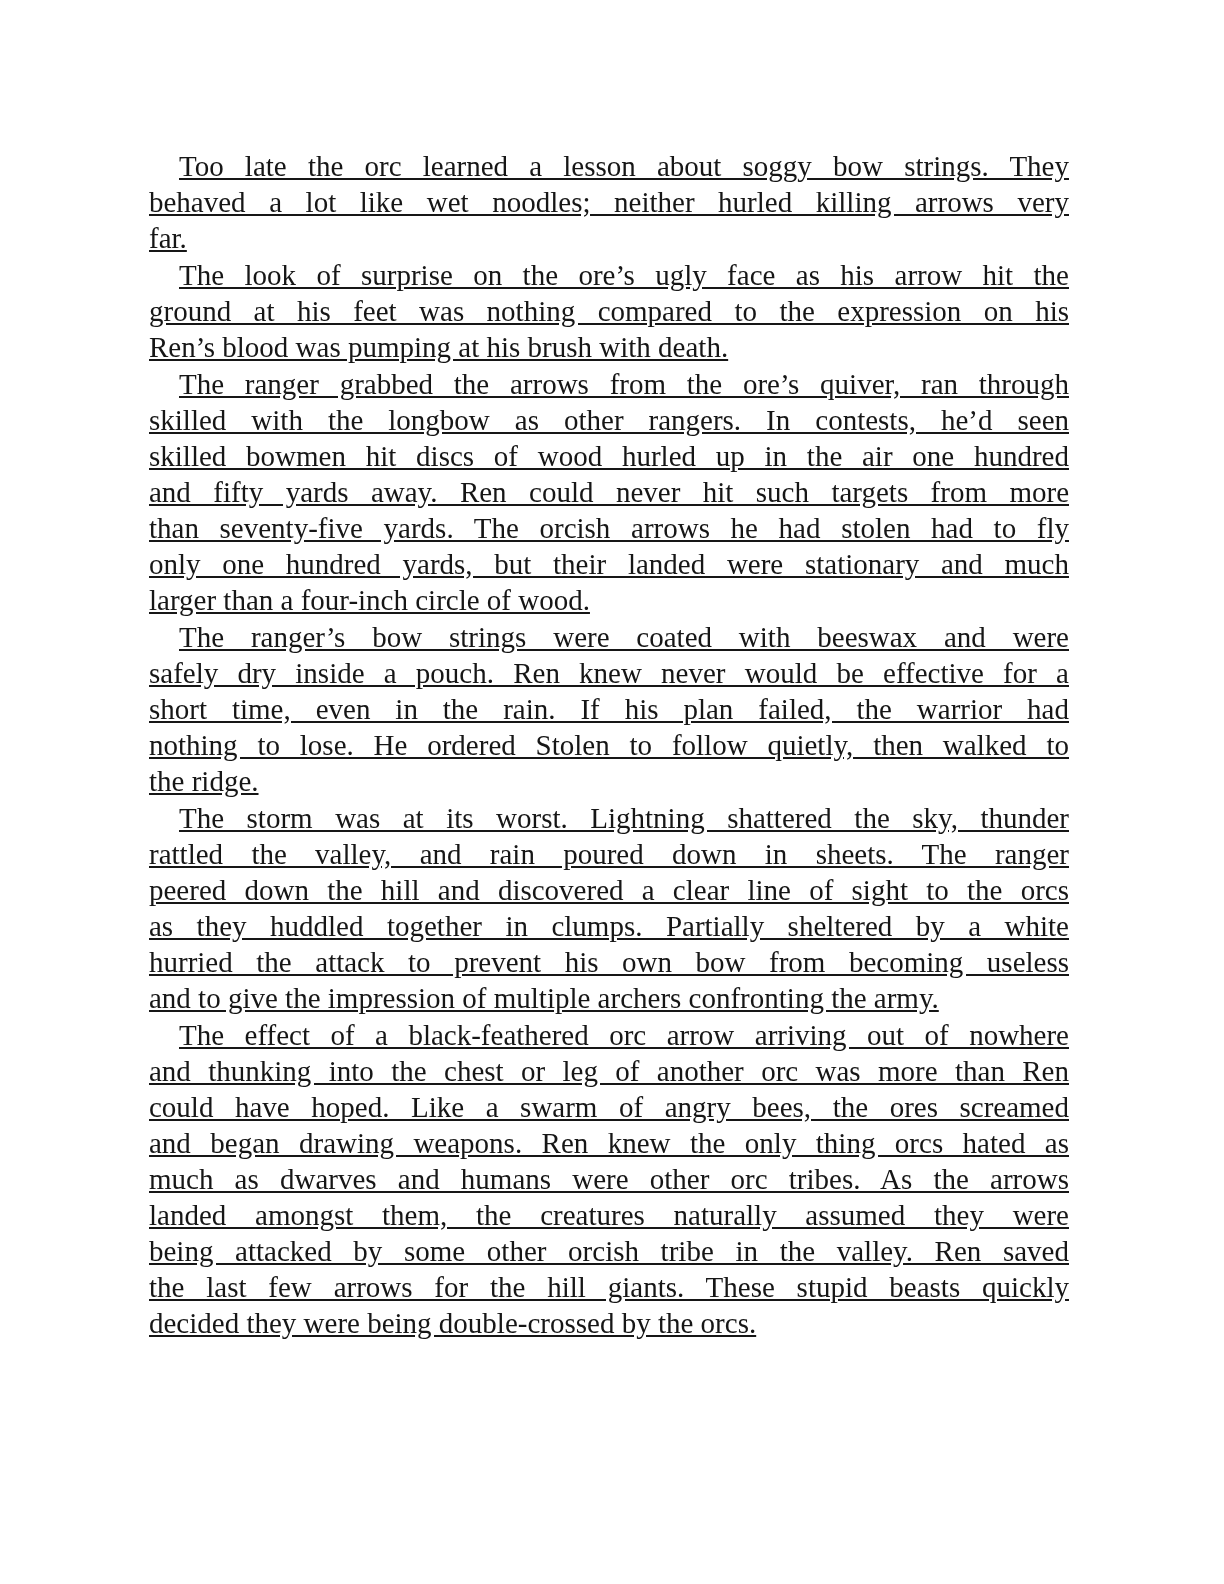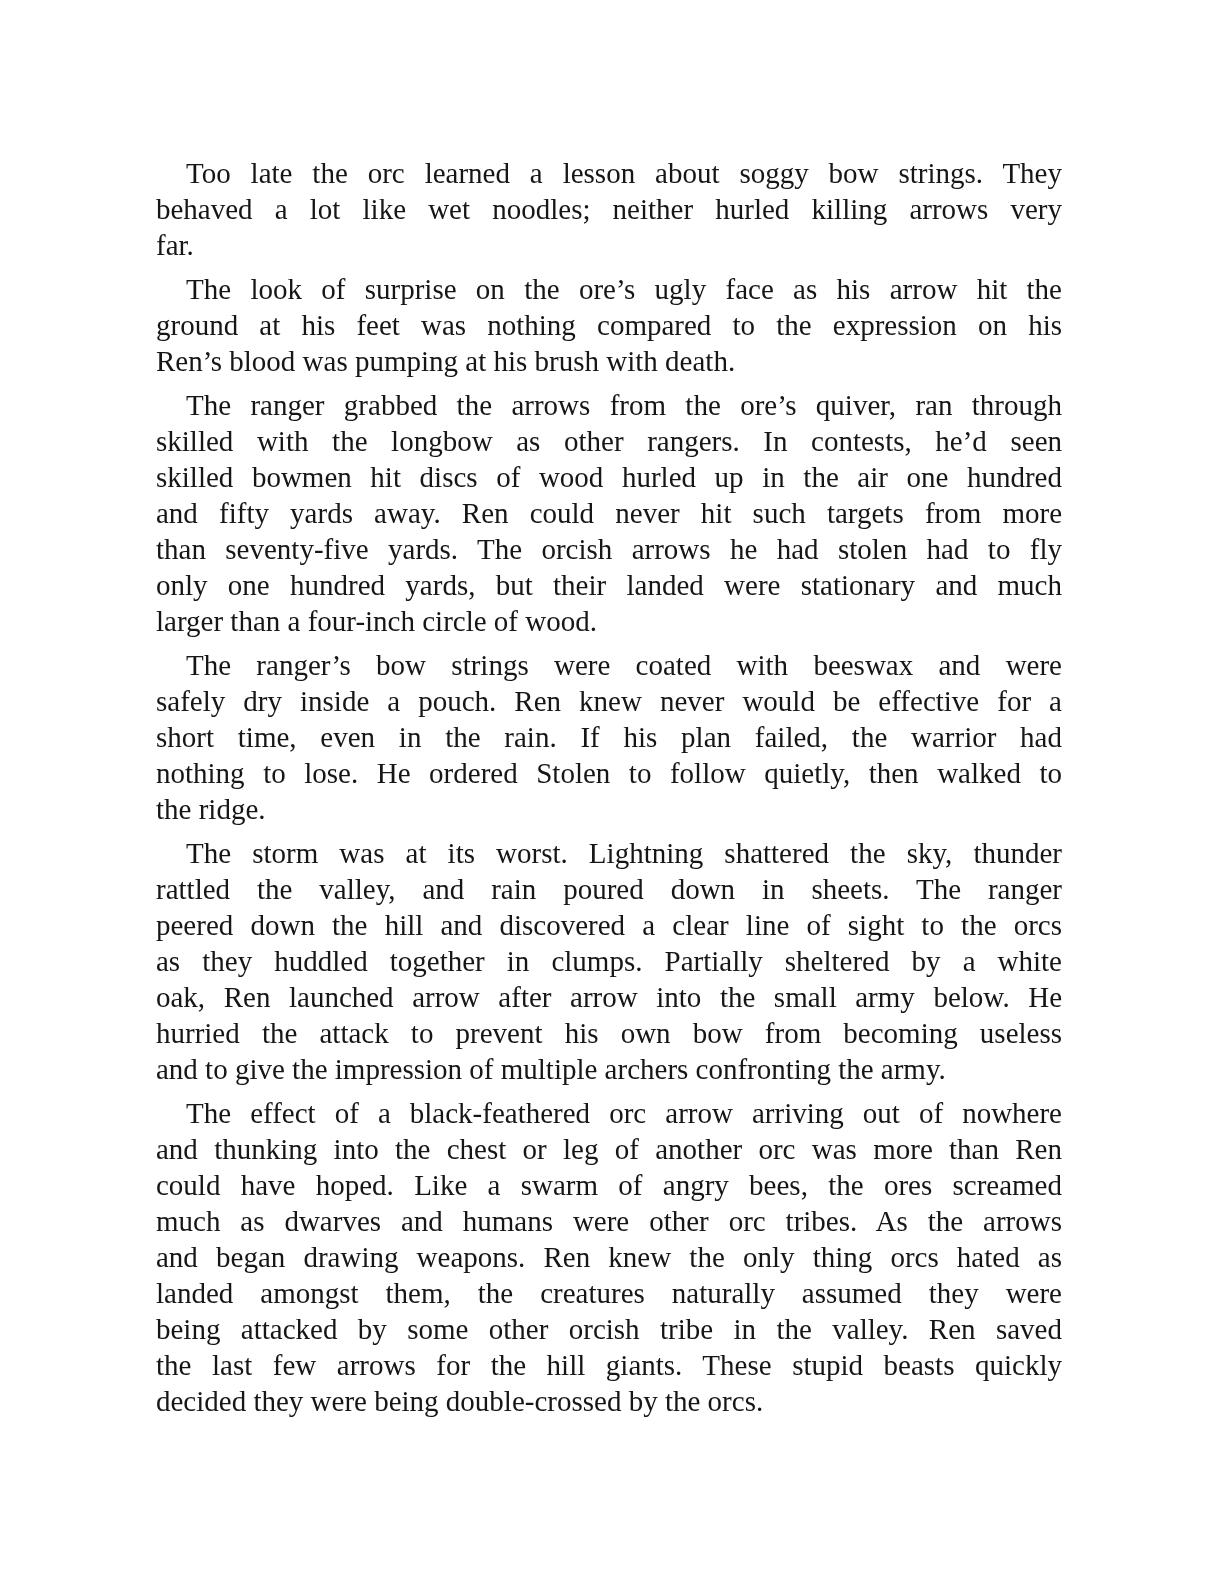--- a/index.html
+++ b/index.html
@@ -22,22 +22,23 @@
   .text-block {
     position: absolute;
     left: 148px;
     top: 147px;
     width: 922px;
     font-size: 29px;
     line-height: 36px;
     font-weight: 400;
   }
   .paragraph {
-    margin: 8px;
+    margin: 1px;
     padding: 0;
+    text-decoration: underline;
   }
   .line {
     text-align: justify;
     text-justify: inter-word;
     height: 36px;
     white-space: normal;
     overflow: visible;
   }
   
   .line.fill {
@@ -77,29 +78,28 @@
         <div class="line fill">safely dry inside a pouch. Ren knew never would be effective for a</div>
         <div class="line fill">short time, even in the rain. If his plan failed, the warrior had</div>
         <div class="line fill">nothing to lose. He ordered Stolen to follow quietly, then walked to</div>
         <div class="line">the ridge.</div>
       </div>
       <div class="paragraph">
         <div class="line first fill">The storm was at its worst. Lightning shattered the sky, thunder</div>
         <div class="line fill">rattled the valley, and rain poured down in sheets. The ranger</div>
         <div class="line fill">peered down the hill and discovered a clear line of sight to the orcs</div>
         <div class="line fill">as they huddled together in clumps. Partially sheltered by a white</div>
-        <div class="line fill">oak, Ren launched arrow after arrow into the small army below. He</div>
         <div class="line fill">hurried the attack to prevent his own bow from becoming useless</div>
         <div class="line">and to give the impression of multiple archers confronting the army.</div>
       </div>
       <div class="paragraph">
         <div class="line first fill">The effect of a black-feathered orc arrow arriving out of nowhere</div>
         <div class="line fill">and thunking into the chest or leg of another orc was more than Ren</div>
         <div class="line fill">could have hoped. Like a swarm of angry bees, the ores screamed</div>
+        <div class="line fill">and began drawing weapons. Ren knew the only thing orcs hated as</div>
         <div class="line fill">much as dwarves and humans were other orc tribes. As the arrows</div>
-        <div class="line fill">and began drawing weapons. Ren knew the only thing orcs hated as</div>
         <div class="line fill">landed amongst them, the creatures naturally assumed they were</div>
         <div class="line fill">being attacked by some other orcish tribe in the valley. Ren saved</div>
         <div class="line fill">the last few arrows for the hill giants. These stupid beasts quickly</div>
         <div class="line">decided they were being double-crossed by the orcs.</div>
       </div>
     </div>
 </div>
 
 </body></html>

